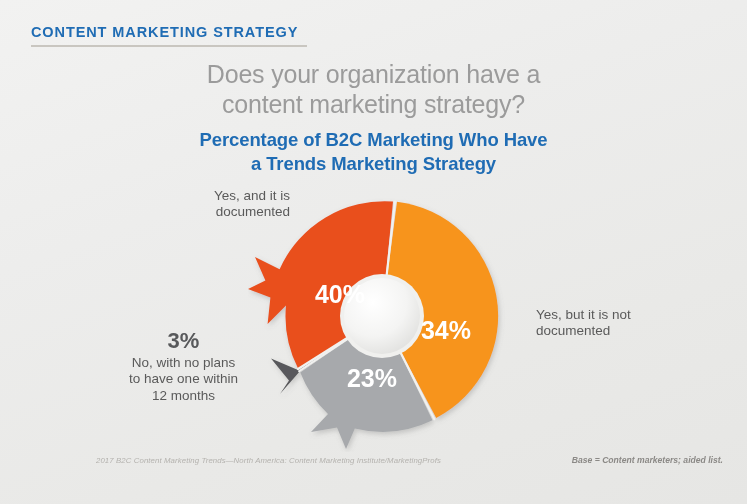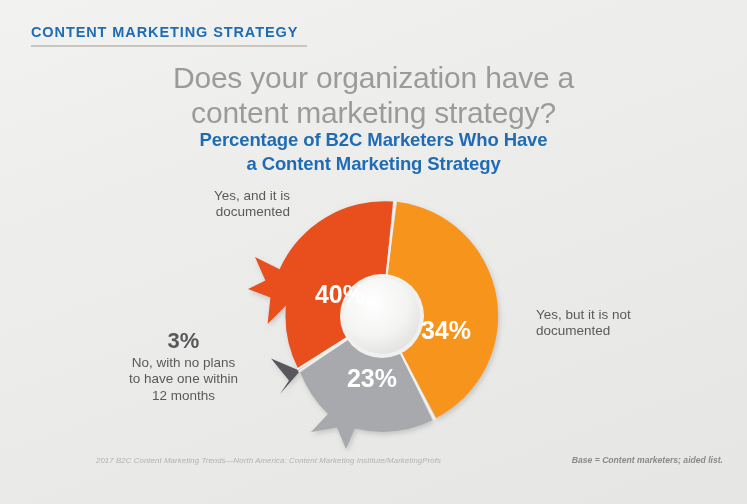--- a/index.html
+++ b/index.html
@@ -19,21 +19,21 @@
   }
   #kicker-rule{
     position:absolute;left:31px;top:45px;width:276px;height:1.5px;
     background:#c9c6c0;
   }
 
   
   #question{
     position:absolute;left:0;top:60px;width:747px;
     text-align:center;
-    font-size:30px;line-height:1.18;color:#9b9b9b;font-weight:400;
+    font-size:25px;line-height:1.18;color:#9b9b9b;font-weight:400;
     letter-spacing:-0.2px;
   }
   #question .l2{display:block;}
   #subtitle{
     position:absolute;left:0;top:128px;width:747px;
     text-align:center;
     font-size:18.5px;line-height:1.28;color:#1f6cb4;font-weight:bold;
     letter-spacing:-0.1px;
   }
   #subtitle .l2{display:block;}
@@ -79,22 +79,22 @@
 <div id="slide">
 
   <div id="kicker">CONTENT MARKETING STRATEGY</div>
   <div id="kicker-rule"></div>
 
   <div id="question">
     <span class="l1">Does your organization have a</span>
     <span class="l2">content marketing strategy?</span>
   </div>
   <div id="subtitle">
-    <span class="l1">Percentage of B2C Marketers Who Have</span>
-    <span class="l2">a Content Marketing Strategy</span>
+    <span class="l1">Percentage of B2C Marketing Who Have</span>
+    <span class="l2">a Trends Marketing Strategy</span>
   </div>
 
   <div id="chart-wrap">
     <svg id="donut" width="290" height="272" viewBox="0 0 290 272">
       <defs>
         <filter id="softshadow" x="-30%" y="-30%" width="160%" height="160%">
           <feDropShadow dx="1.5" dy="2.5" stdDeviation="2.6" flood-color="#6e6e6e" flood-opacity="0.30"></feDropShadow>
         </filter>
         <radialGradient id="holegrad" cx="38%" cy="32%" r="72%">
           <stop offset="0%" stop-color="#ffffff"></stop>

